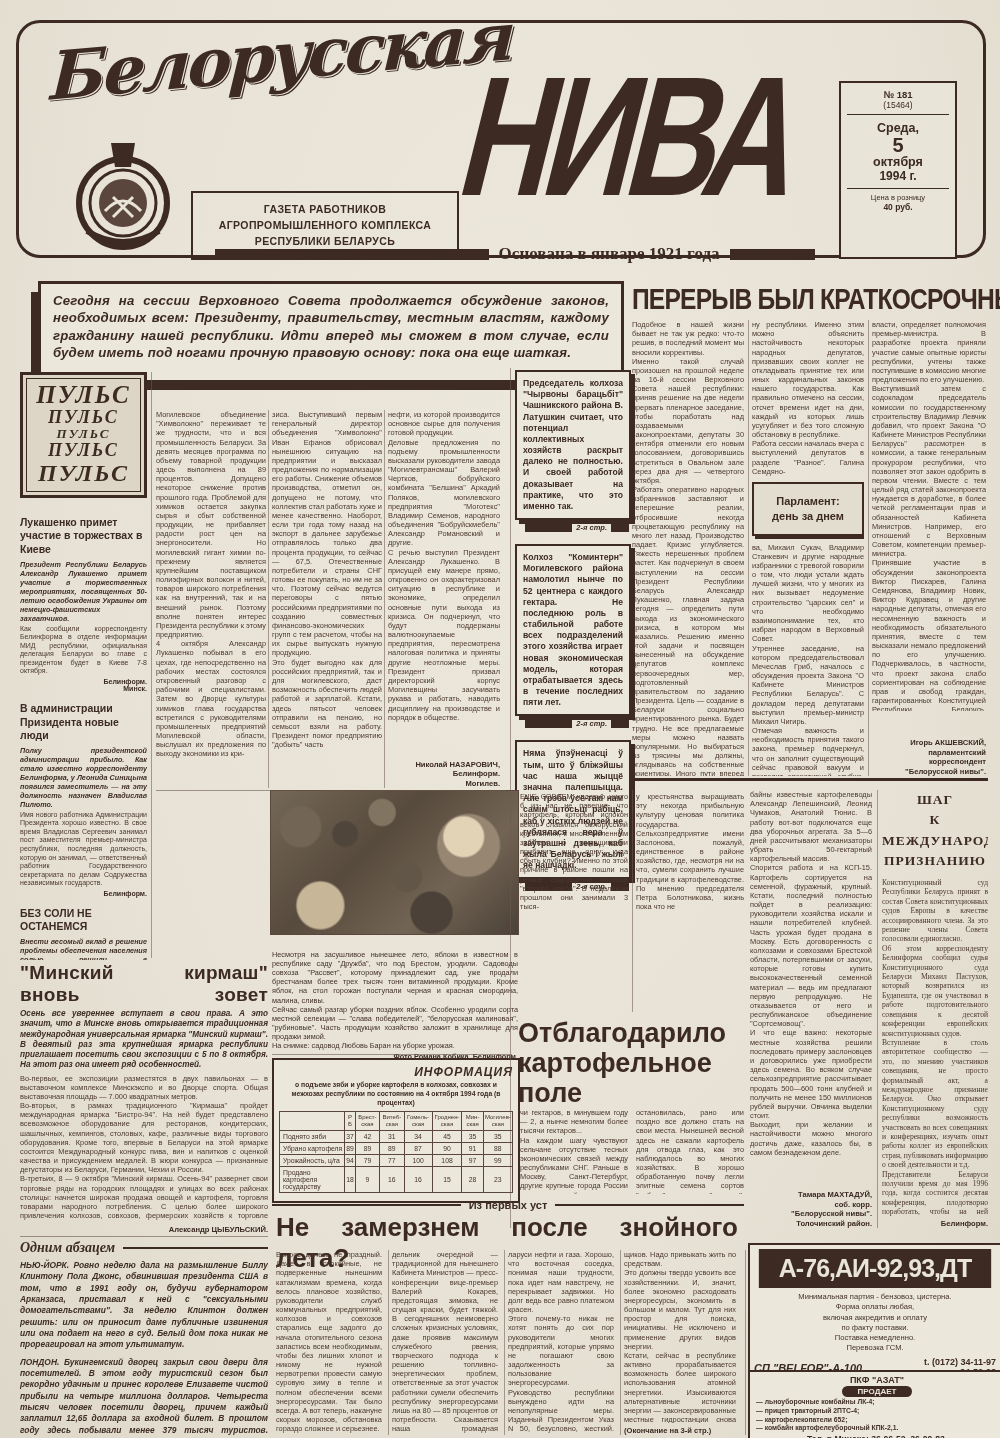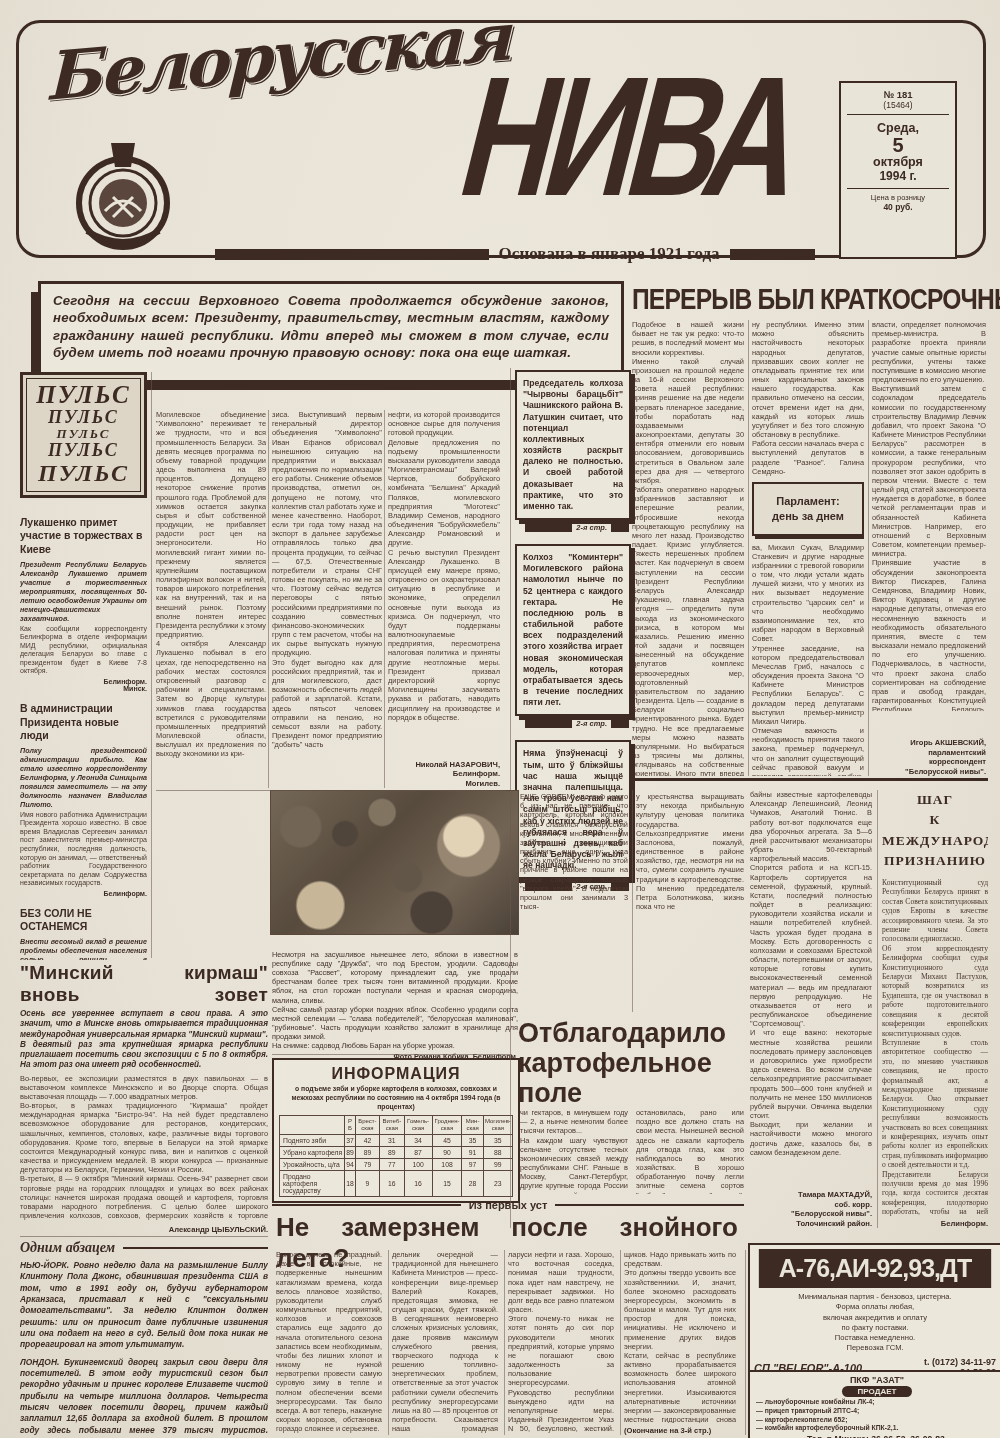--- a/index.html
+++ b/index.html
@@ -95,21 +95,21 @@
       radial-gradient(circle at 12% 25%, #6c6156 0 8%, transparent 9%),
       radial-gradient(circle at 45% 15%, #7a6e61 0 7%, transparent 8%),
       radial-gradient(circle at 65% 85%, #4a403a 0 10%, transparent 11%),
       linear-gradient(135deg,#6e6357 0%,#55493f 40%,#6d6054 70%,#49403a 100%);
     filter:sepia(.25) contrast(1.05);}
   .caption{font-size:7.3px;line-height:1.25;text-align:justify;white-space:pre-line;color:#43312a;}
   .cap-credit{text-align:right;font-weight:bold;font-size:7.3px;margin-top:2px;}
 
   
   .infobox{border:2px solid #3c2a23;background:#ece7db;padding:5px 5px 4px;}
-  .info-title{font-weight:900;font-size:16px;text-align:center;letter-spacing:1px;}
+  .info-title{font-weight:900;font-size:12px;text-align:right;letter-spacing:1px;font-style:italic;}
   .info-sub{font-weight:bold;font-size:6.8px;text-align:center;line-height:1.3;margin:2px 0 4px;}
   table.info{border-collapse:collapse;width:100%;}
   table.info th,table.info td{border:1px solid #5a463c;font-size:6.8px;padding:2px 1px;text-align:center;color:#43312a;}
   table.info th{font-weight:normal;font-size:6px;line-height:1.15;word-break:break-word;}
   table.info td.rowlabel{text-align:left;font-size:6.8px;padding-left:3px;}
 
   
   .odnim-h{display:flex;align-items:center;gap:8px;margin-bottom:4px;}
   .odnim-h .t{font-family:"Liberation Serif",serif;font-weight:900;font-size:14px;font-style:italic;white-space:nowrap;}
   .odnim-h .l{height:2px;background:#3c2a23;flex:1;}
@@ -155,20 +155,21 @@
       <svg width="100" height="112" viewBox="0 0 100 112">
         <polygon points="38,2 62,2 58,26 42,26" fill="#3c2a23"></polygon>
         <circle cx="50" cy="62" r="44" fill="none" stroke="#3c2a23" stroke-width="6"></circle>
         <circle cx="50" cy="62" r="33" fill="none" stroke="#3c2a23" stroke-width="3"></circle>
         <circle cx="50" cy="62" r="24" fill="#5a463c"></circle>
         <path d="M32 70 Q50 50 68 70" stroke="#e9e4d8" stroke-width="3" fill="none"></path>
         <path d="M40 56 L60 76 M60 56 L40 76" stroke="#e9e4d8" stroke-width="3"></path>
         <path d="M14 90 Q50 112 86 90" stroke="#3c2a23" stroke-width="6" fill="none"></path>
       </svg>
     </div>
+    <div class="mast-subbox">ГАЗЕТА РАБОТНИКОВ АГРОПРОМЫШЛЕННОГО КОМПЛЕКСА РЕСПУБЛИКИ БЕЛАРУСЬ</div>
     <div class="datebox">
       <div class="no">№ 181</div>
       <div class="no2">(15464)</div>
       <hr>
       <div class="wd">Среда,</div>
       <div class="d">5</div>
       <div class="m">октября</div>
       <div class="y">1994 г.</div>
       <hr>
       <div class="pl">Цена в розницу</div>

